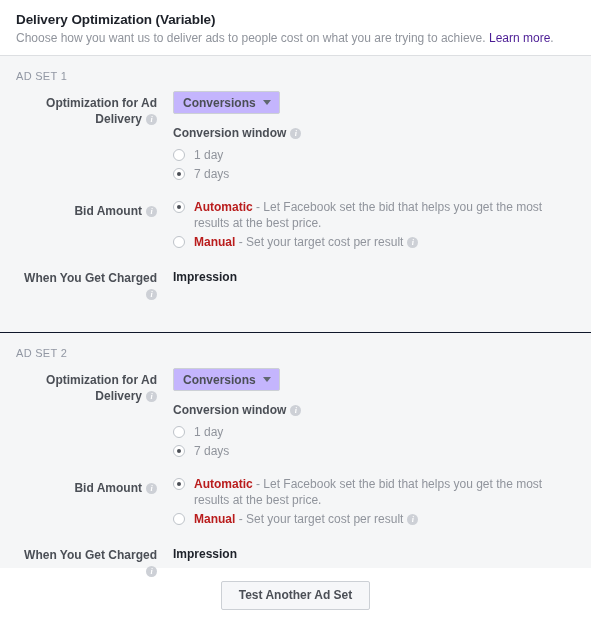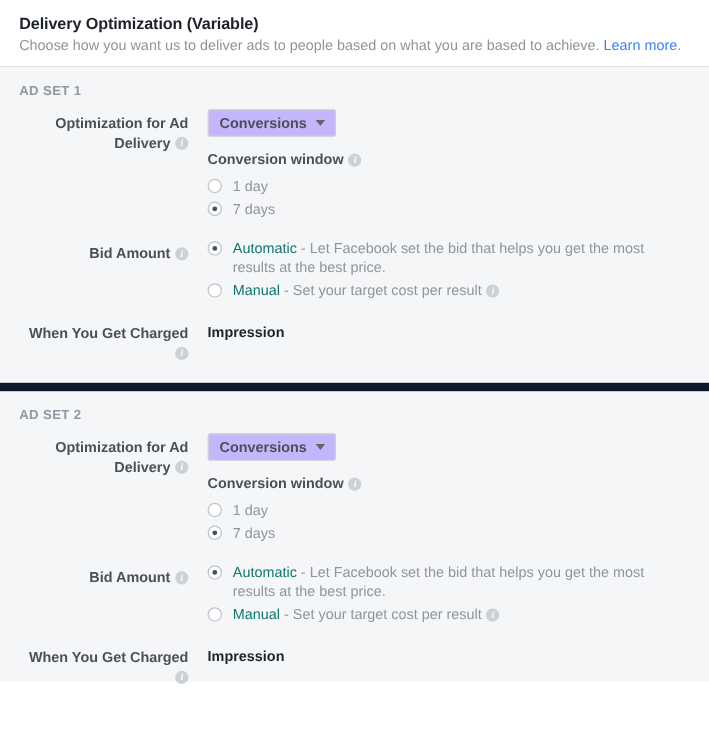--- a/index.html
+++ b/index.html
@@ -39,46 +39,46 @@
     line-height: 17px;
     margin: 0 0 3px 0;
   }
   .header-sub {
     font-size: 12px;
     color: #90949c;
     line-height: 15px;
     margin: 0;
   }
   .learn-more {
-    color: #3b82f6;
+    color: #4c1d95;
     text-decoration: none;
     cursor: pointer;
   }
 
   
   .body-area {
     background: #f5f6f7;
     height: 512px;
     box-sizing: border-box;
     position: relative;
   }
 
   .adset {
     padding: 14px 16px 0 16px;
     box-sizing: border-box;
     position: relative;
   }
   .adset.second {
-    border-top: 7px solid #0f172a;
-    margin-top: 0;
+    border-top: 1px solid #0f172a;
+    margin-top: 13px;
   }
 
   .adset-label {
     font-size: 11px;
-    font-weight: bold;
+    font-weight: normal;
     color: #9197a3;
     letter-spacing: 0.3px;
     margin: 0 0 9px 0;
   }
 
   
   .row {
     display: flex;
     align-items: flex-start;
     margin-bottom: 0;
@@ -193,22 +193,22 @@
     background: #4b4f56;
   }
   .radio-text {
     font-size: 12px;
     color: #90949c;
     line-height: 16px;
     flex: 1 1 auto;
     min-width: 0;
   }
   .radio-text b {
-    color: #0f766e;
-    font-weight: normal;
+    color: #b91c1c;
+    font-weight: bold;
   }
 
   
   .value-text {
     font-size: 12px;
     color: #1d2129;
     line-height: 16px;
     padding-top: 3px;
     font-weight: bold;
   }
@@ -238,21 +238,21 @@
     line-height: 15px;
   }
 </style>
 </head>
 <body>
 
 <div class="panel">
 
   <div class="header">
     <div class="header-title">Delivery Optimization (Variable)</div>
-    <div class="header-sub"><span>Choose how you want us to deliver ads to people based on what you are based to achieve. </span><a class="learn-more" href="#">Learn more</a><span>.</span></div>
+    <div class="header-sub"><span>Choose how you want us to deliver ads to people cost on what you are trying to achieve. </span><a class="learn-more" href="#">Learn more</a><span>.</span></div>
   </div>
 
   <div class="body-area">
 
     <div class="adset">
       <div class="adset-label">AD SET 1</div>
 
       <div class="row">
         <div class="row-label"><span>Optimization for Ad Delivery</span><span class="info-icon">i</span></div>
         <div class="row-field">
@@ -341,14 +341,17 @@
       <div class="row charged-row">
         <div class="row-label"><span>When You Get Charged</span><span class="info-icon">i</span></div>
         <div class="row-field">
           <div class="value-text">Impression</div>
         </div>
       </div>
     </div>
 
   </div>
 
+  <div class="footer">
+    <button class="btn" type="button">Test Another Ad Set</button>
+  </div>
 
 </div>
 
 </body></html>

